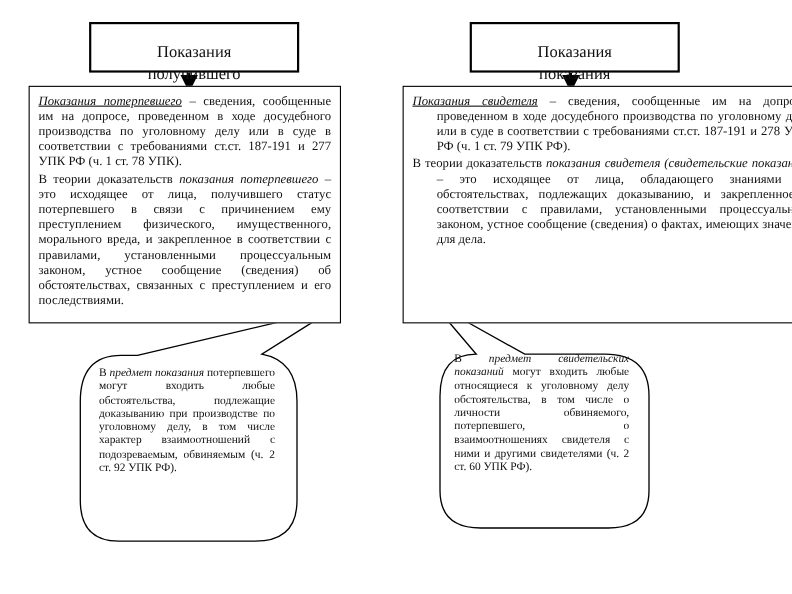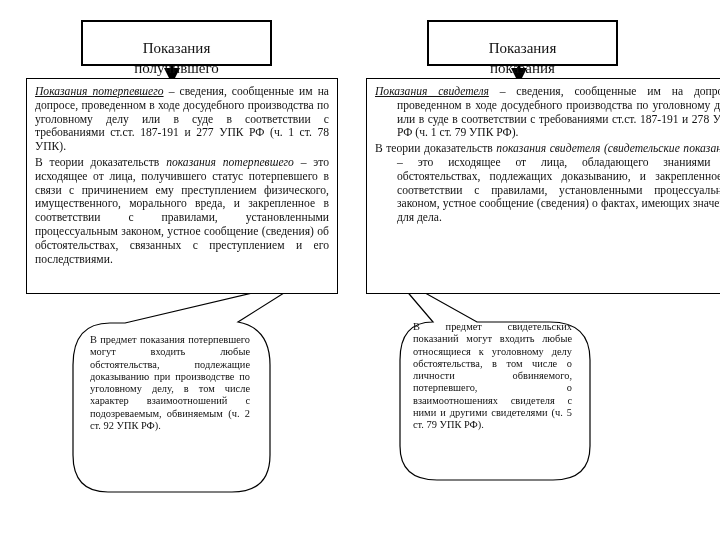--- a/index.html
+++ b/index.html
@@ -23,21 +23,21 @@
     }
     .main p { margin: 0 0 2px 0; }
     .main .u { text-decoration: underline; font-style: italic; }
     .main .i { font-style: italic; }
     .right .hang { padding-left: 22px; text-indent: -22px; }
     .callout {
       position: absolute; box-sizing: border-box;
       font-size: 10.4px; line-height: 12.3px;
       text-align: justify;
     }
-    .callout .i { }
+    .callout .i { font-style: italic; }
     svg.ov { position: absolute; left: 0; top: 0; pointer-events: none; }
   </style>
 </head>
 <body>
 
 <svg class="ov" width="720" height="540" viewBox="0 0 720 540">
   <defs>
     <marker id="ah" markerWidth="8" markerHeight="8" refX="4" refY="4" orient="auto">
       <path d="M0,0 L8,4 L0,8 z" fill="#000"></path>
     </marker>
@@ -69,21 +69,21 @@
 <div class="hdr" style="left:81px; top:20px; width:191px; height:46px;">
   <div>Показания</div>
   <div>получившего</div>
 </div>
 
 <div class="hdr" style="left:427px; top:20px; width:191px; height:46px;">
   <div>Показания</div>
   <div>показания</div>
 </div>
 
-<div class="main" style="left:26px; top:78px; width:312px; height:216px;">
+<div class="main" style="left:26px; top:78px; width:284px; height:216px;">
   <p>
     <span class="u">Показания потерпевшего</span><span> – сведения, сообщенные им на допросе, проведенном в ходе досудебного производства по уголовному делу или в суде в соответствии с требованиями ст.ст. 187-191 и 277 УПК РФ (ч. 1 ст. 78 УПК).</span>
   </p>
   <p>
     <span>В теории доказательств </span><span class="i">показания потерпевшего</span><span> – это исходящее от лица, получившего статус потерпевшего в связи с причинением ему преступлением физического, имущественного, морального вреда, и закрепленное в соответствии с правилами, установленными процессуальным законом, устное сообщение (сведения) об обстоятельствах, связанных с преступлением и его последствиями.</span>
   </p>
 </div>
 
 <div class="main right" style="left:366px; top:78px; width:380px; height:216px;">
   <p class="hang">
@@ -92,14 +92,14 @@
   <p class="hang">
     <span>В теории доказательств </span><span class="i">показания свидетеля (свидетельские показания)</span><span> – это исходящее от лица, обладающего знаниями об обстоятельствах, подлежащих доказыванию, и закрепленное в соответствии с правилами, установленными процессуальным законом, устное сообщение (сведения) о фактах, имеющих значение для дела.</span>
   </p>
 </div>
 
 <div class="callout" style="left:90px; top:334px; width:160px;">
   <span>В </span><span class="i">предмет показания</span><span> потерпевшего могут входить любые обстоятельства, подлежащие доказыванию при производстве по уголовному делу, в том числе характер взаимоотношений с подозреваемым, обвиняемым (ч. 2 ст. 92 УПК РФ).</span>
 </div>
 
 <div class="callout" style="left:413px; top:321px; width:159px;">
-  <span>В </span><span class="i">предмет свидетельских показаний</span><span> могут входить любые относящиеся к уголовному делу обстоятельства, в том числе о личности обвиняемого, потерпевшего, о взаимоотношениях свидетеля с ними и другими свидетелями (ч. 5 ст. 79 УПК РФ).</span>
+  <span>В </span><span class="i">предмет свидетельских показаний</span><span> могут входить любые относящиеся к уголовному делу обстоятельства, в том числе о личности обвиняемого, потерпевшего, о взаимоотношениях свидетеля с ними и другими свидетелями (ч. 2 ст. 60 УПК РФ).</span>
 </div>
 
 </body></html>

